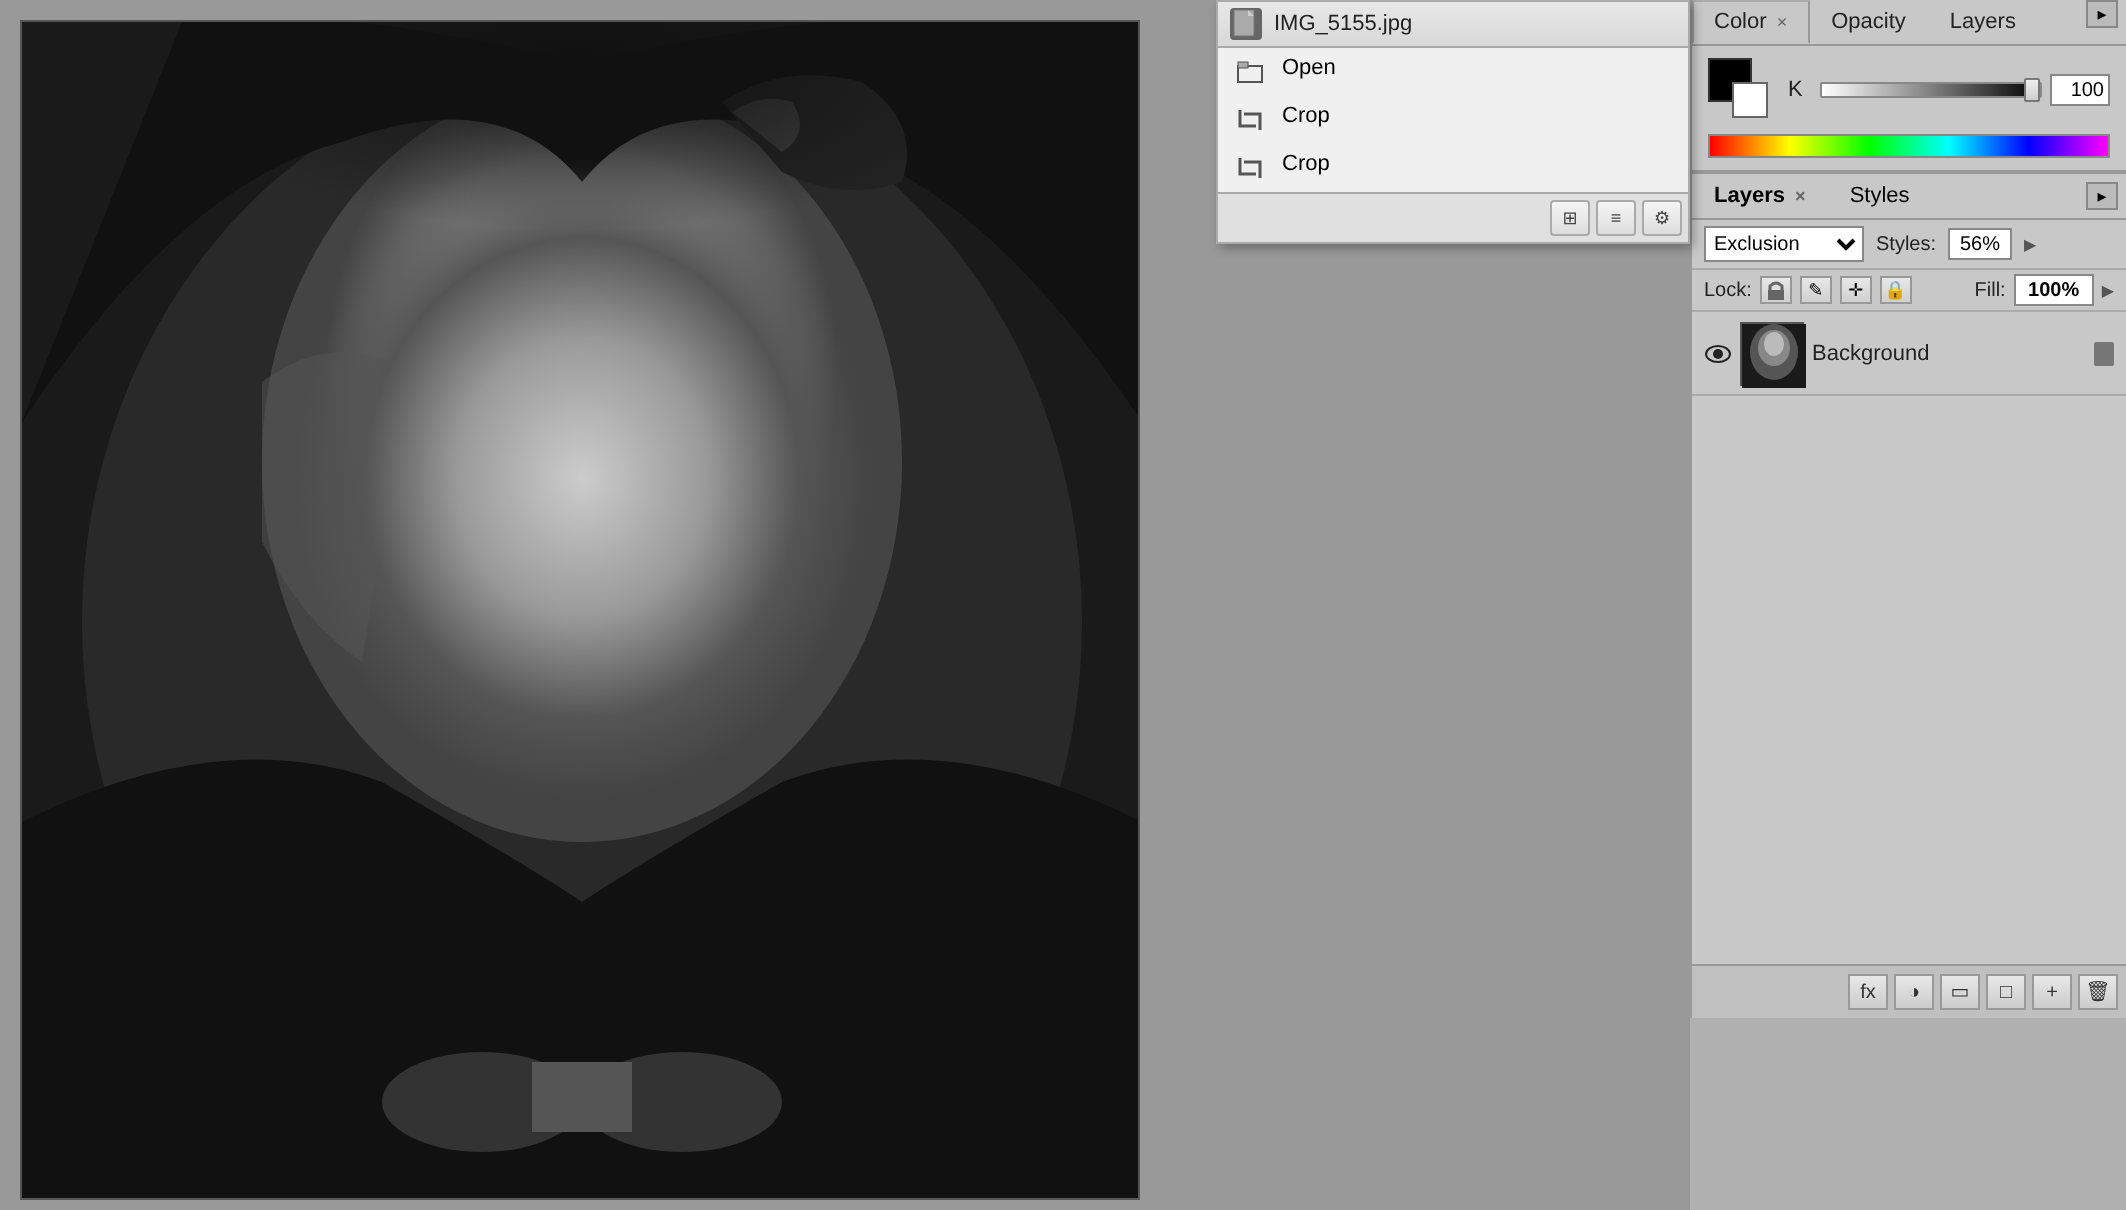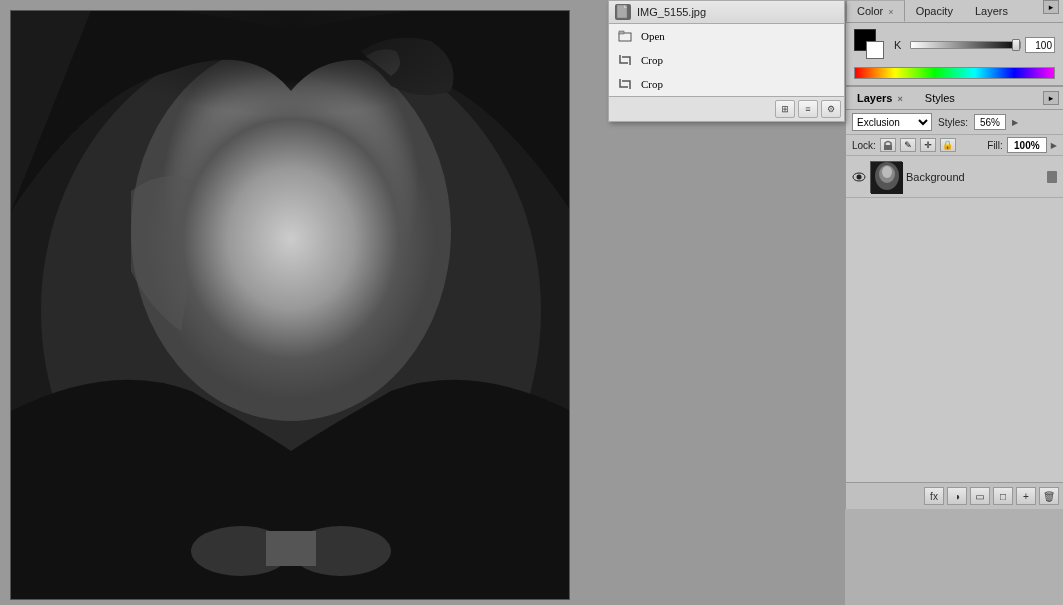--- a/index.html
+++ b/index.html
@@ -94,25 +94,23 @@
       flex-shrink: 0;
     }
 
     .dropdown-title-text {
       font-size: 11px;
       color: #222;
     }
 
     .dropdown-item {
       display: flex;
-      align-items: center;
       padding: 4px 8px;
       gap: 8px;
       cursor: pointer;
-      font-family: Liberation Serif, serif;
     }
 
     .dropdown-item-icon {
       width: 16px; height: 16px;
       display: flex;
       align-items: center;
       justify-content: center;
       color: #555;
       font-size: 10px;
     }

